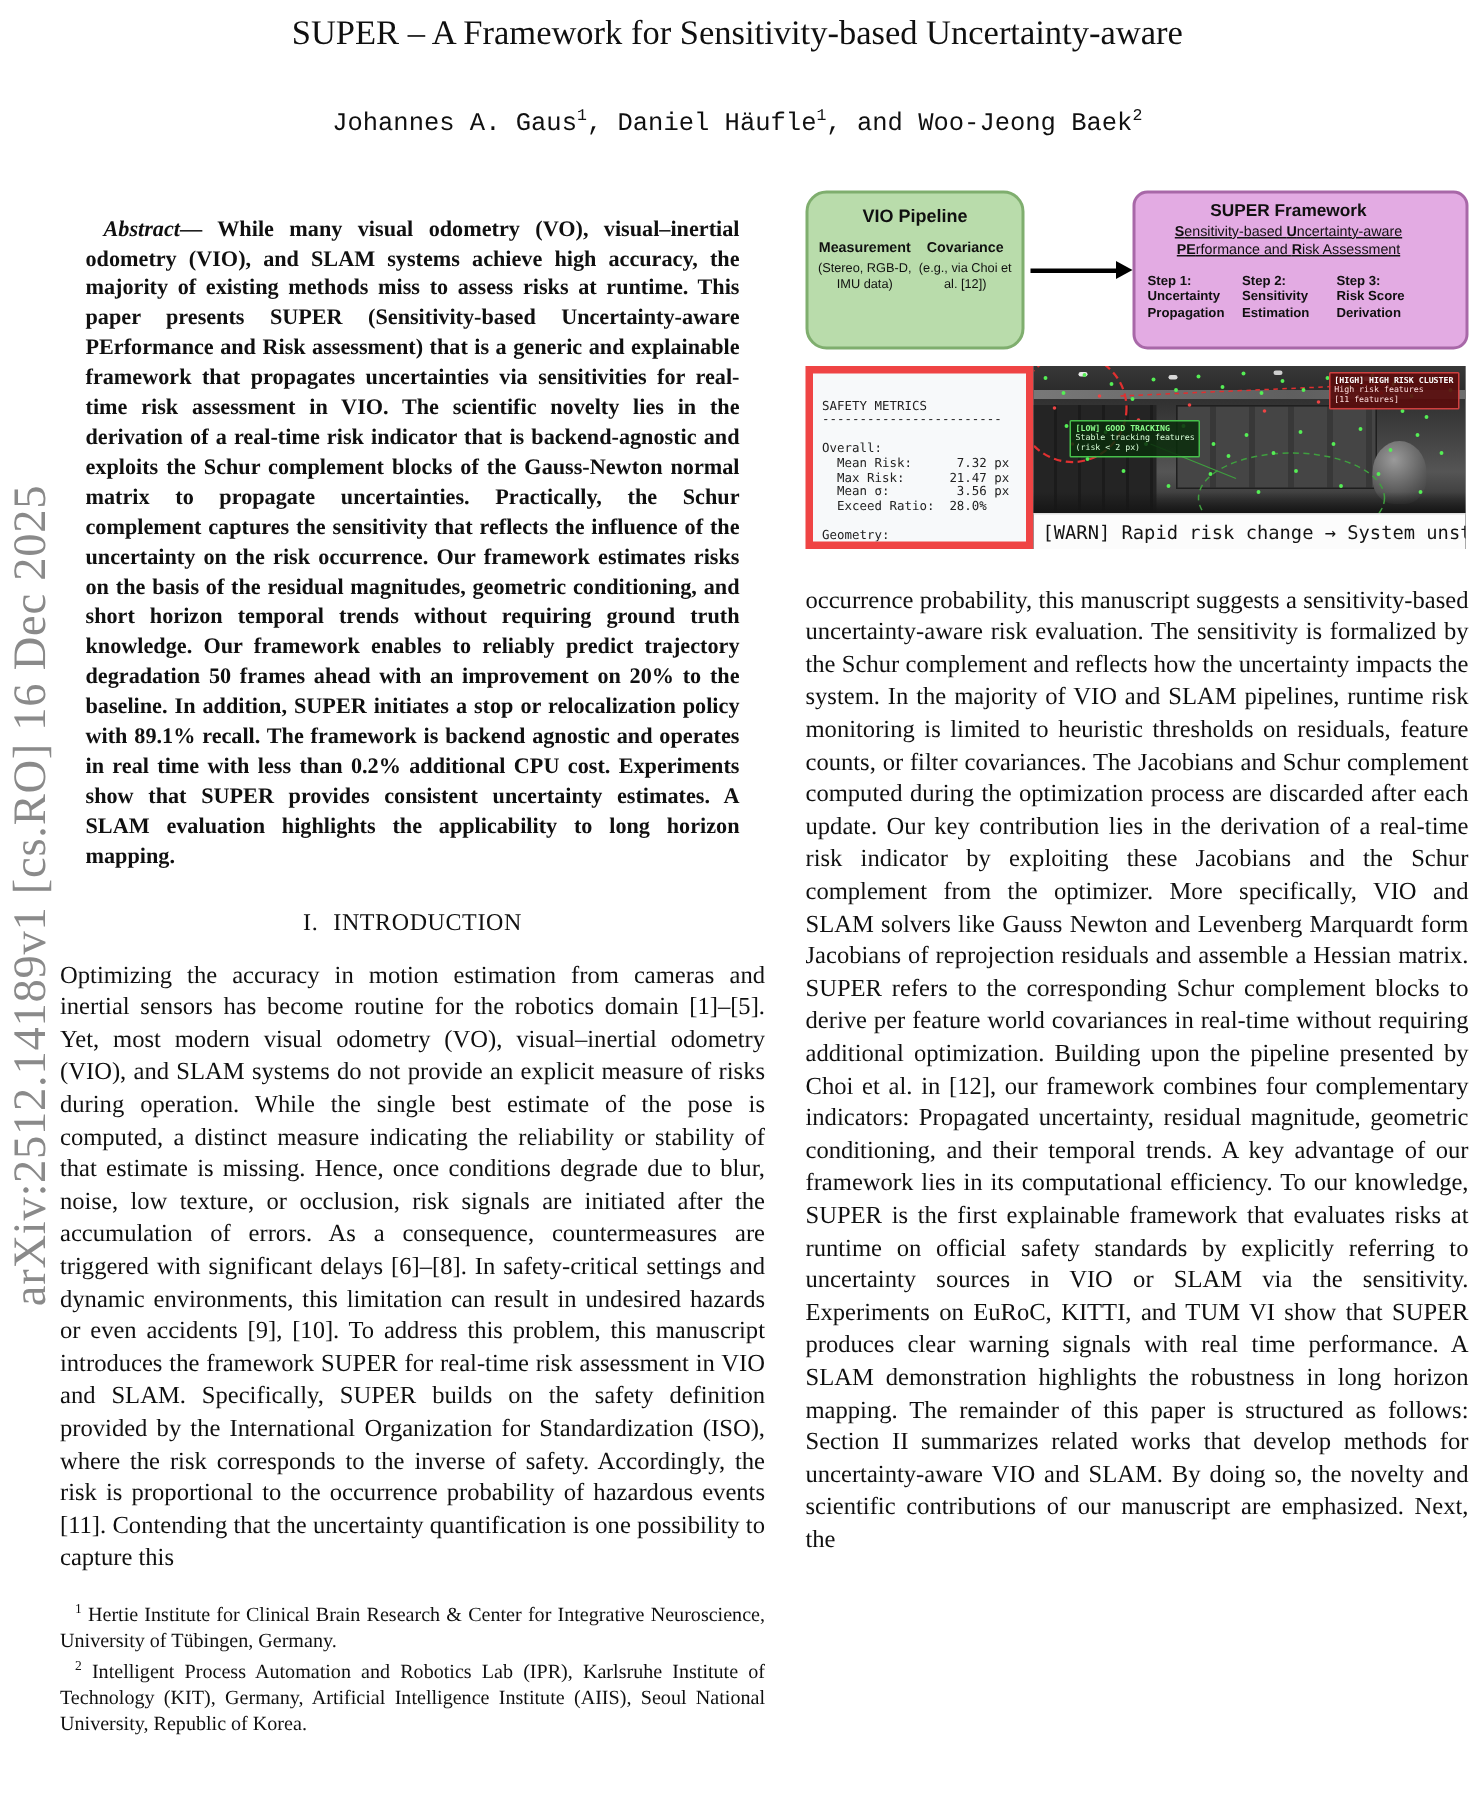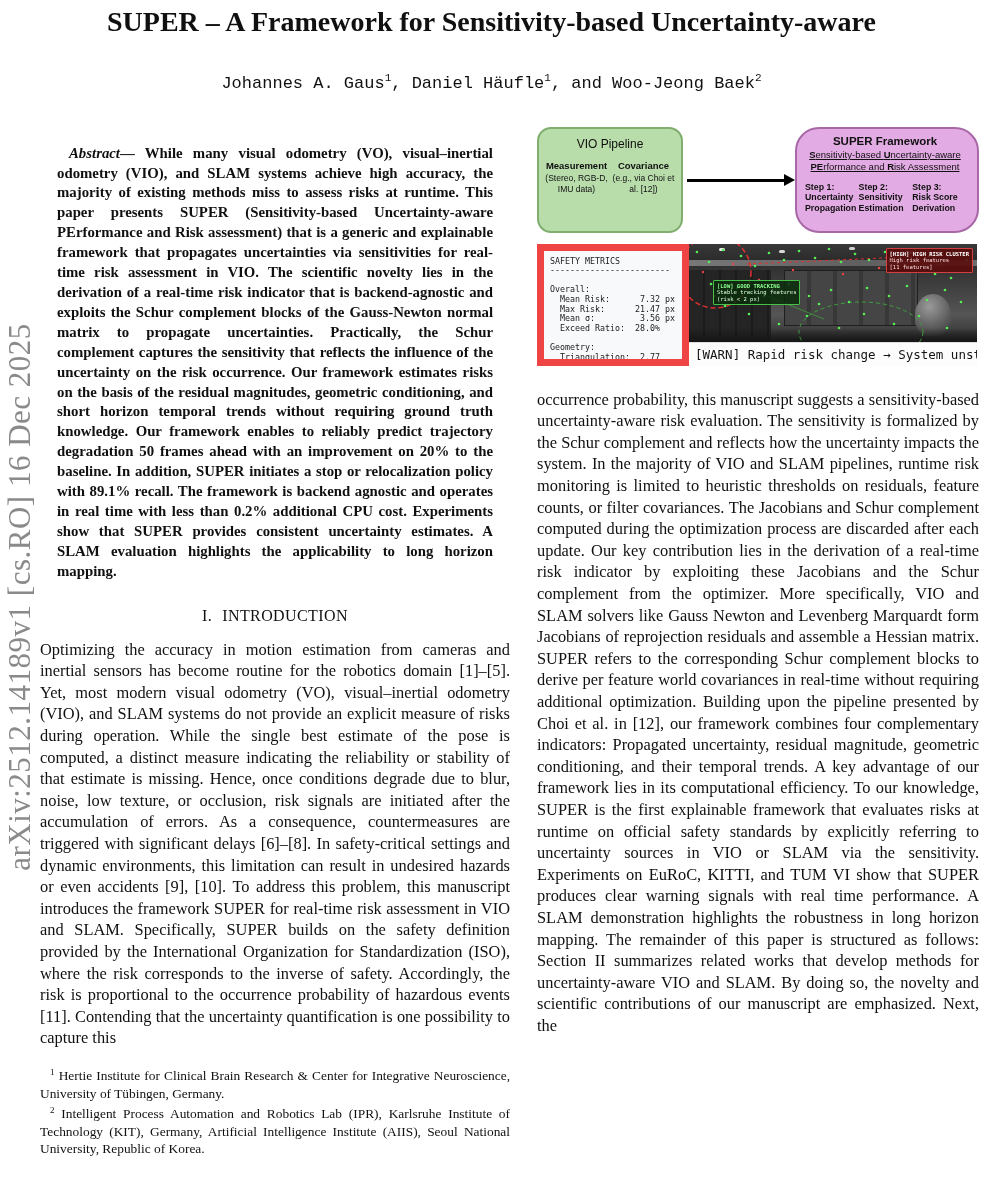--- a/index.html
+++ b/index.html
@@ -6,21 +6,21 @@
   .page { position:relative; width:983px; height:1200px; background:#ffffff; overflow:hidden;
           font-family:"Liberation Serif", serif; color:#101010; }
 
   
   .arxiv-side { position:absolute; top:968px; left:2px; width:742px; transform:rotate(-90deg);
                 transform-origin:0 0; text-align:center; font-size:31px; color:#8a8a8a;
                 letter-spacing:0.5px; white-space:nowrap; }
 
   
   .head { padding-top:4px; text-align:center; }
-  .title { font-size:28px; font-weight:bold; line-height:36px; margin:0; }
+  .title { font-size:23px; font-weight:normal; line-height:36px; margin:0; }
   .authors { margin-top:32px; font-size:17px;font-family:Liberation Mono, monospace; }
   .authors sup { font-size:11px; }
 
   
   .cols { display:flex; margin-top:34px; padding-left:40px; }
   .col-left { width:470px; }
   .col-gap { width:27px; }
   .col-right { width:442px; }
 
   .abstract { margin:17px; font-size:14.8px; font-weight:bold; line-height:19.9px;
@@ -34,44 +34,44 @@
 
   .footnotes { margin-top:15px; font-size:13.4px; line-height:17.4px; }
   .fn { margin:0; text-indent:10px; text-align:justify; }
   .fn sup { font-size:9px; }
 
   
   figure { margin:0; }
   .fig-row1 { display:flex; align-items:stretch; height:106px; margin-bottom:11px; }
   .box-green { width:146px; box-sizing:border-box; background:#b9dcab; border:2px solid #7fae6e;
                border-radius:14px; font-family:"Liberation Sans", sans-serif; padding:8px 4px 4px 4px; }
-  .bg-title { text-align:center; font-weight:normal; font-size:12px; margin-bottom:10px; }
+  .bg-title { text-align:center; font-weight:bold; font-size:12px; margin-bottom:10px; }
   .bg-cols { display:flex;align-items:flex-end; }
   .bg-col { width:50%; text-align:center; font-size:8.5px; line-height:10.5px; padding:0 2px; }
   .bg-h { font-weight:bold; font-size:9.5px; margin-bottom:2px; }
 
   .fig-arrow { flex:1; position:relative; }
   .fig-arrow::before { content:""; position:absolute; left:4px; right:9px; top:50%;
                        height:3px; margin-top:-1px; background:#000; }
   .fig-arrow::after { content:""; position:absolute; right:0; top:50%; margin-top:-6px;
                       border-left:11px solid #000; border-top:6px solid transparent;
                       border-bottom:6px solid transparent; }
 
-  .box-pink { width:184px; box-sizing:border-box; background:#e3abe3; border:2px solid #a868a8;
-              border-radius:24px; font-family:"Liberation Sans", sans-serif; padding:6px 12px 4px 8px; }
+  .box-pink { width:224px; box-sizing:border-box; background:#e3abe3; border:2px solid #a868a8;
+              border-radius:10px; font-family:"Liberation Sans", sans-serif; padding:6px 24px 4px 8px; }
   .pk-title { text-align:center; font-weight:bold; font-size:11.5px; margin-bottom:2px; }
   .pk-sub { text-align:center; font-size:9.5px; line-height:12px;text-decoration:underline; }
   .pk-steps { display:flex; justify-content:space-between; margin-top:9px;
               font-size:8.8px; font-weight:bold; line-height:10.5px;align-items:center; }
   .pk-step { width:33%; }
 
   .fig-row2 { display:flex; height:122px; }
-  .metrics { width:152px; box-sizing:border-box; background:#f7f9fa; border:7px solid #ef4444;
+  .metrics { width:152px; box-sizing:border-box; background:#f7f9fa; border:5px solid #ef4444;
              font-family:"DejaVu Sans Mono", monospace; font-size:8.3px; color:#212121;
-             padding:6px 0 0 6px; overflow:hidden; }
+             padding:17px 0 0 6px; overflow:hidden; }
   .m-line { white-space:pre; height:9.6px; line-height:9.6px; }
 
   .camera { position:relative; width:288px; height:122px; overflow:hidden; background:#202020; }
   .cam-img { position:absolute; left:0; right:0; top:0; height:98px; overflow:hidden; }
   .sc-base { position:absolute; inset:0;
              background:linear-gradient(180deg,#383838 0%,#2c2c2c 16%,#3e3e3e 42%,#555555 72%,#2e2e2e 100%); }
   .sc-lights { position:absolute; left:30px; top:4px; width:6px; height:3px; background:#e8e8e8;
                border-radius:2px; box-shadow:60px 2px 0 #d8d8d8, 130px -1px 0 #cfcfcf, 190px 3px 0 #c8c8c8; filter:blur(0.4px); }
   .sc-beam { position:absolute; left:0; right:0; top:16px; height:6px;
              background:linear-gradient(90deg,#787878,#5f5f5f 60%,#6d6d6d); }

